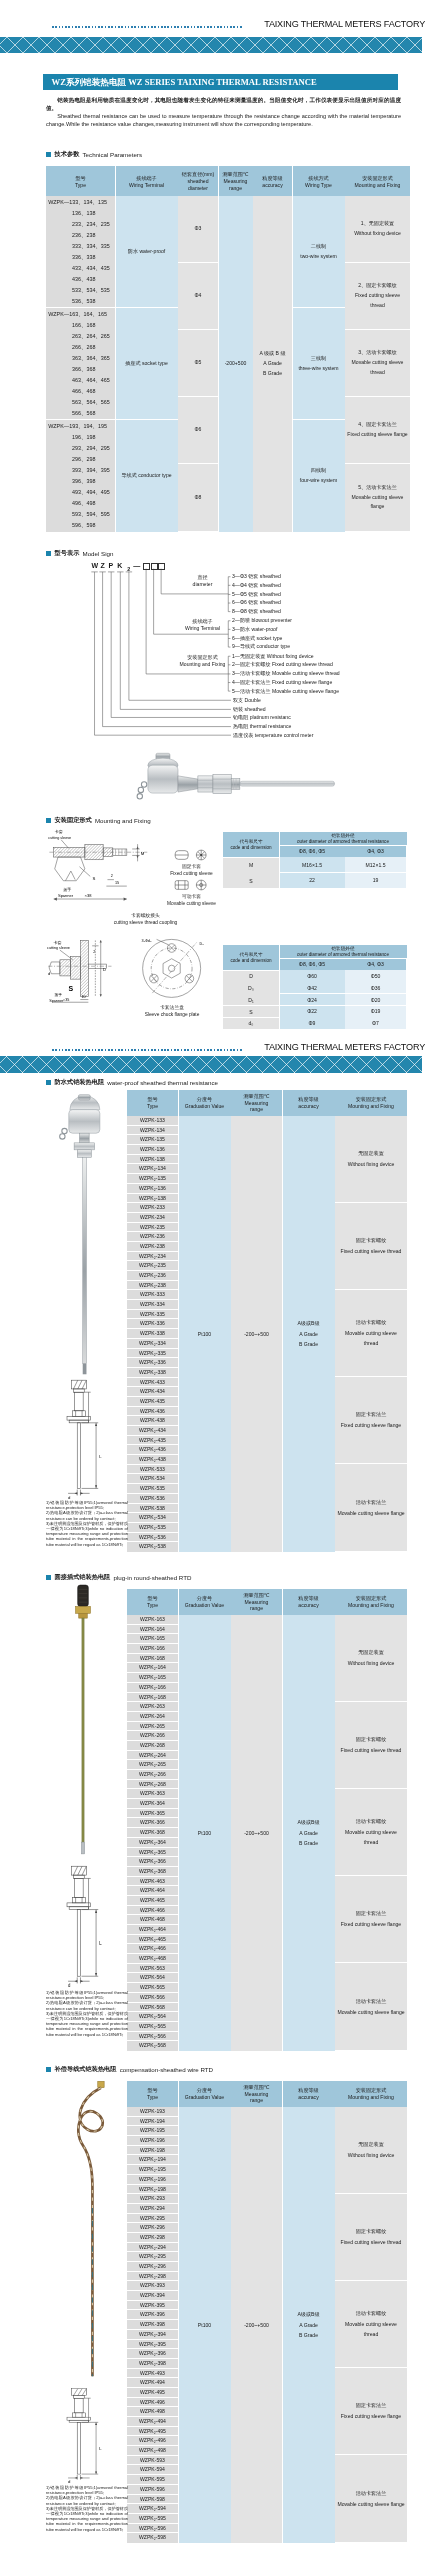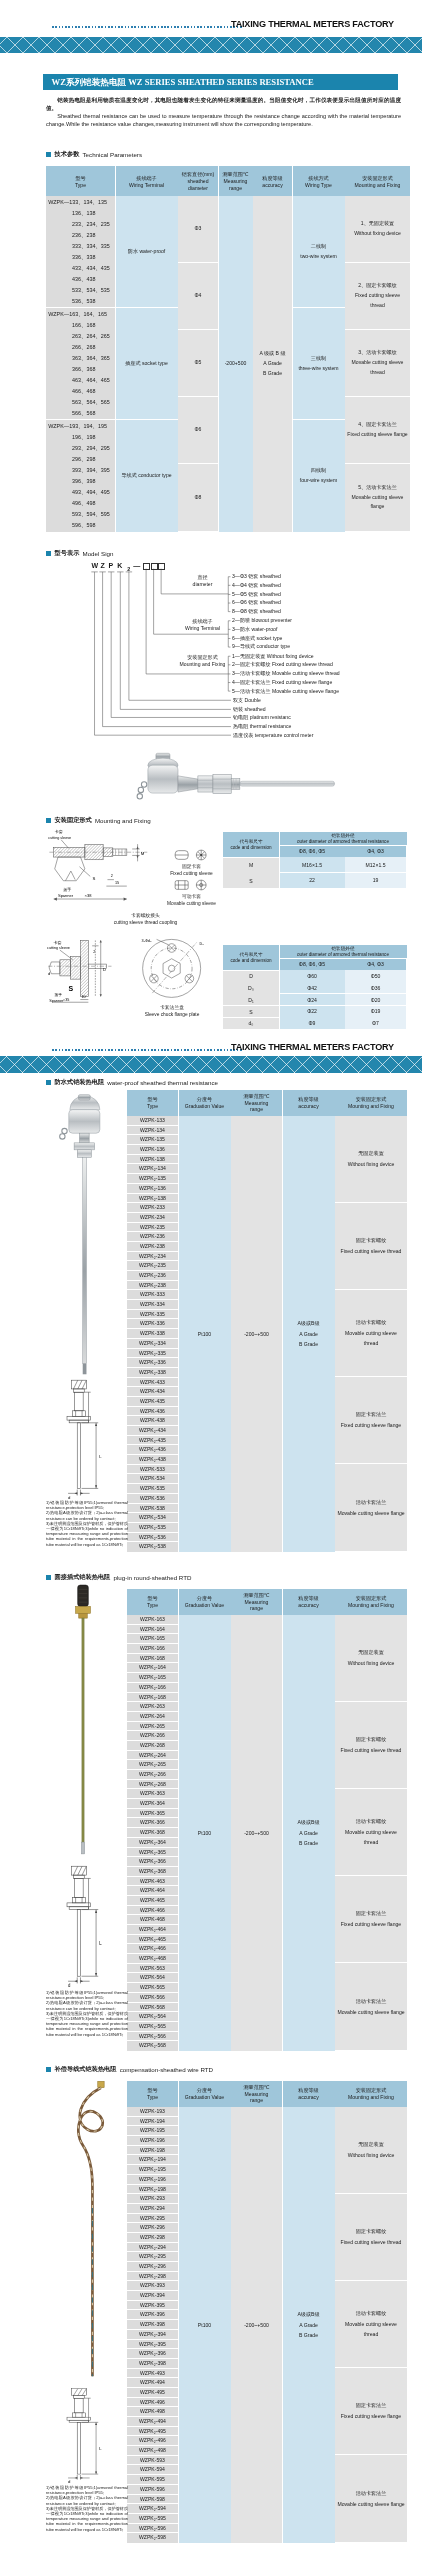--- a/index.html
+++ b/index.html
@@ -1,21 +1,21 @@
 <!DOCTYPE html>
 <html style="font-size:8.6px"><head>
 <meta charset="utf-8">
 <style>
   html,body{margin:0;padding:0;background:#fff;}
   .page{position:relative;width:446px;height:2576px;background:#fff;overflow:hidden;
         font-family:"Liberation Sans","DejaVu Sans",sans-serif;color:#1a1a1a;}
   .abs{position:absolute;}
   
   .dot{height:1.6px;background:repeating-linear-gradient(90deg,#2d7fb0 0 1.6px,transparent 1.6px 3.3px);}
-  .factory{font-size:9.1px;font-weight:700;letter-spacing:-0.2px;text-align:left;color:#111;}
+  .factory{font-size:9.1px;font-weight:400;letter-spacing:-0.2px;text-align:right;color:#111;}
   .xb{background-color:#2386ad;background-image:
     repeating-linear-gradient(45deg,rgba(255,255,255,0) 0 4.8px,rgba(255,255,255,.65) 4.8px 5.4px,rgba(255,255,255,0) 5.4px 11.3px),
     repeating-linear-gradient(135deg,rgba(255,255,255,0) 0 4.8px,rgba(255,255,255,.65) 4.8px 5.4px,rgba(255,255,255,0) 5.4px 11.3px),
     repeating-linear-gradient(90deg,rgba(255,255,255,.5) 0 0.5px,rgba(255,255,255,0) 0.5px 16px),
     repeating-linear-gradient(0deg,rgba(255,255,255,.35) 0 0.5px,rgba(255,255,255,0) 0.5px 8px);}
   .titlebar{background:#1b84ad;color:#fff;font-family:"Liberation Serif","DejaVu Serif",serif;
     font-weight:700;font-size:8.6px;line-height:16px;padding-left:8.6px;box-sizing:border-box;}
   .intro p{margin:0 0 1.1px 0;font-size:5.6px;line-height:7.5px;text-align:justify;text-indent:2em;}
   .intro .cn{font-weight:700;}
   .sechead{display:flex;align-items:center;gap:3.2px;font-size:6.2px;}
@@ -66,21 +66,21 @@
 </style>
 </head>
 <body>
 
 <div class="page">
 
   <div class="abs dot" style="left:52px;top:26px;width:191px;"></div>
   <div class="abs factory" style="left:231px;top:19.4px;width:194px;">TAIXING THERMAL METERS FACTORY</div>
   <div class="abs xb" style="left:0;top:37px;width:422px;height:15.6px;"></div>
 
-  <div class="abs titlebar" style="left:43px;top:74px;width:355px;height:16px;">WZ系列铠装热电阻 WZ SERIES SHEATHED SERIES RESISTANCE</div>
+  <div class="abs titlebar" style="left:43px;top:74px;width:355px;height:16px;">WZ系列铠装热电阻 WZ SERIES TAIXING THERMAL RESISTANCE</div>
 
   <div class="abs intro" style="left:46px;top:97px;width:355px;">
     <p class="cn">铠装热电阻是利用物质在温度变化时，其电阻也随着发生变化的特征来测量温度的。当阻值变化时，工作仪表便显示出阻值所对应的温度值。</p>
     <p>Sheathed thernal resistance can be used to measure temperature through the resistance change according with the material temperature change.While the resistance value changes,measuring instrument will show the corresponding temperature.</p>
   </div>
 
   <div class="abs sechead" style="left:46px;top:150px;">
     <span class="sq"></span>
     <span class="scn">技术参数</span>
     <span class="sen">Technical Parameters</span>

